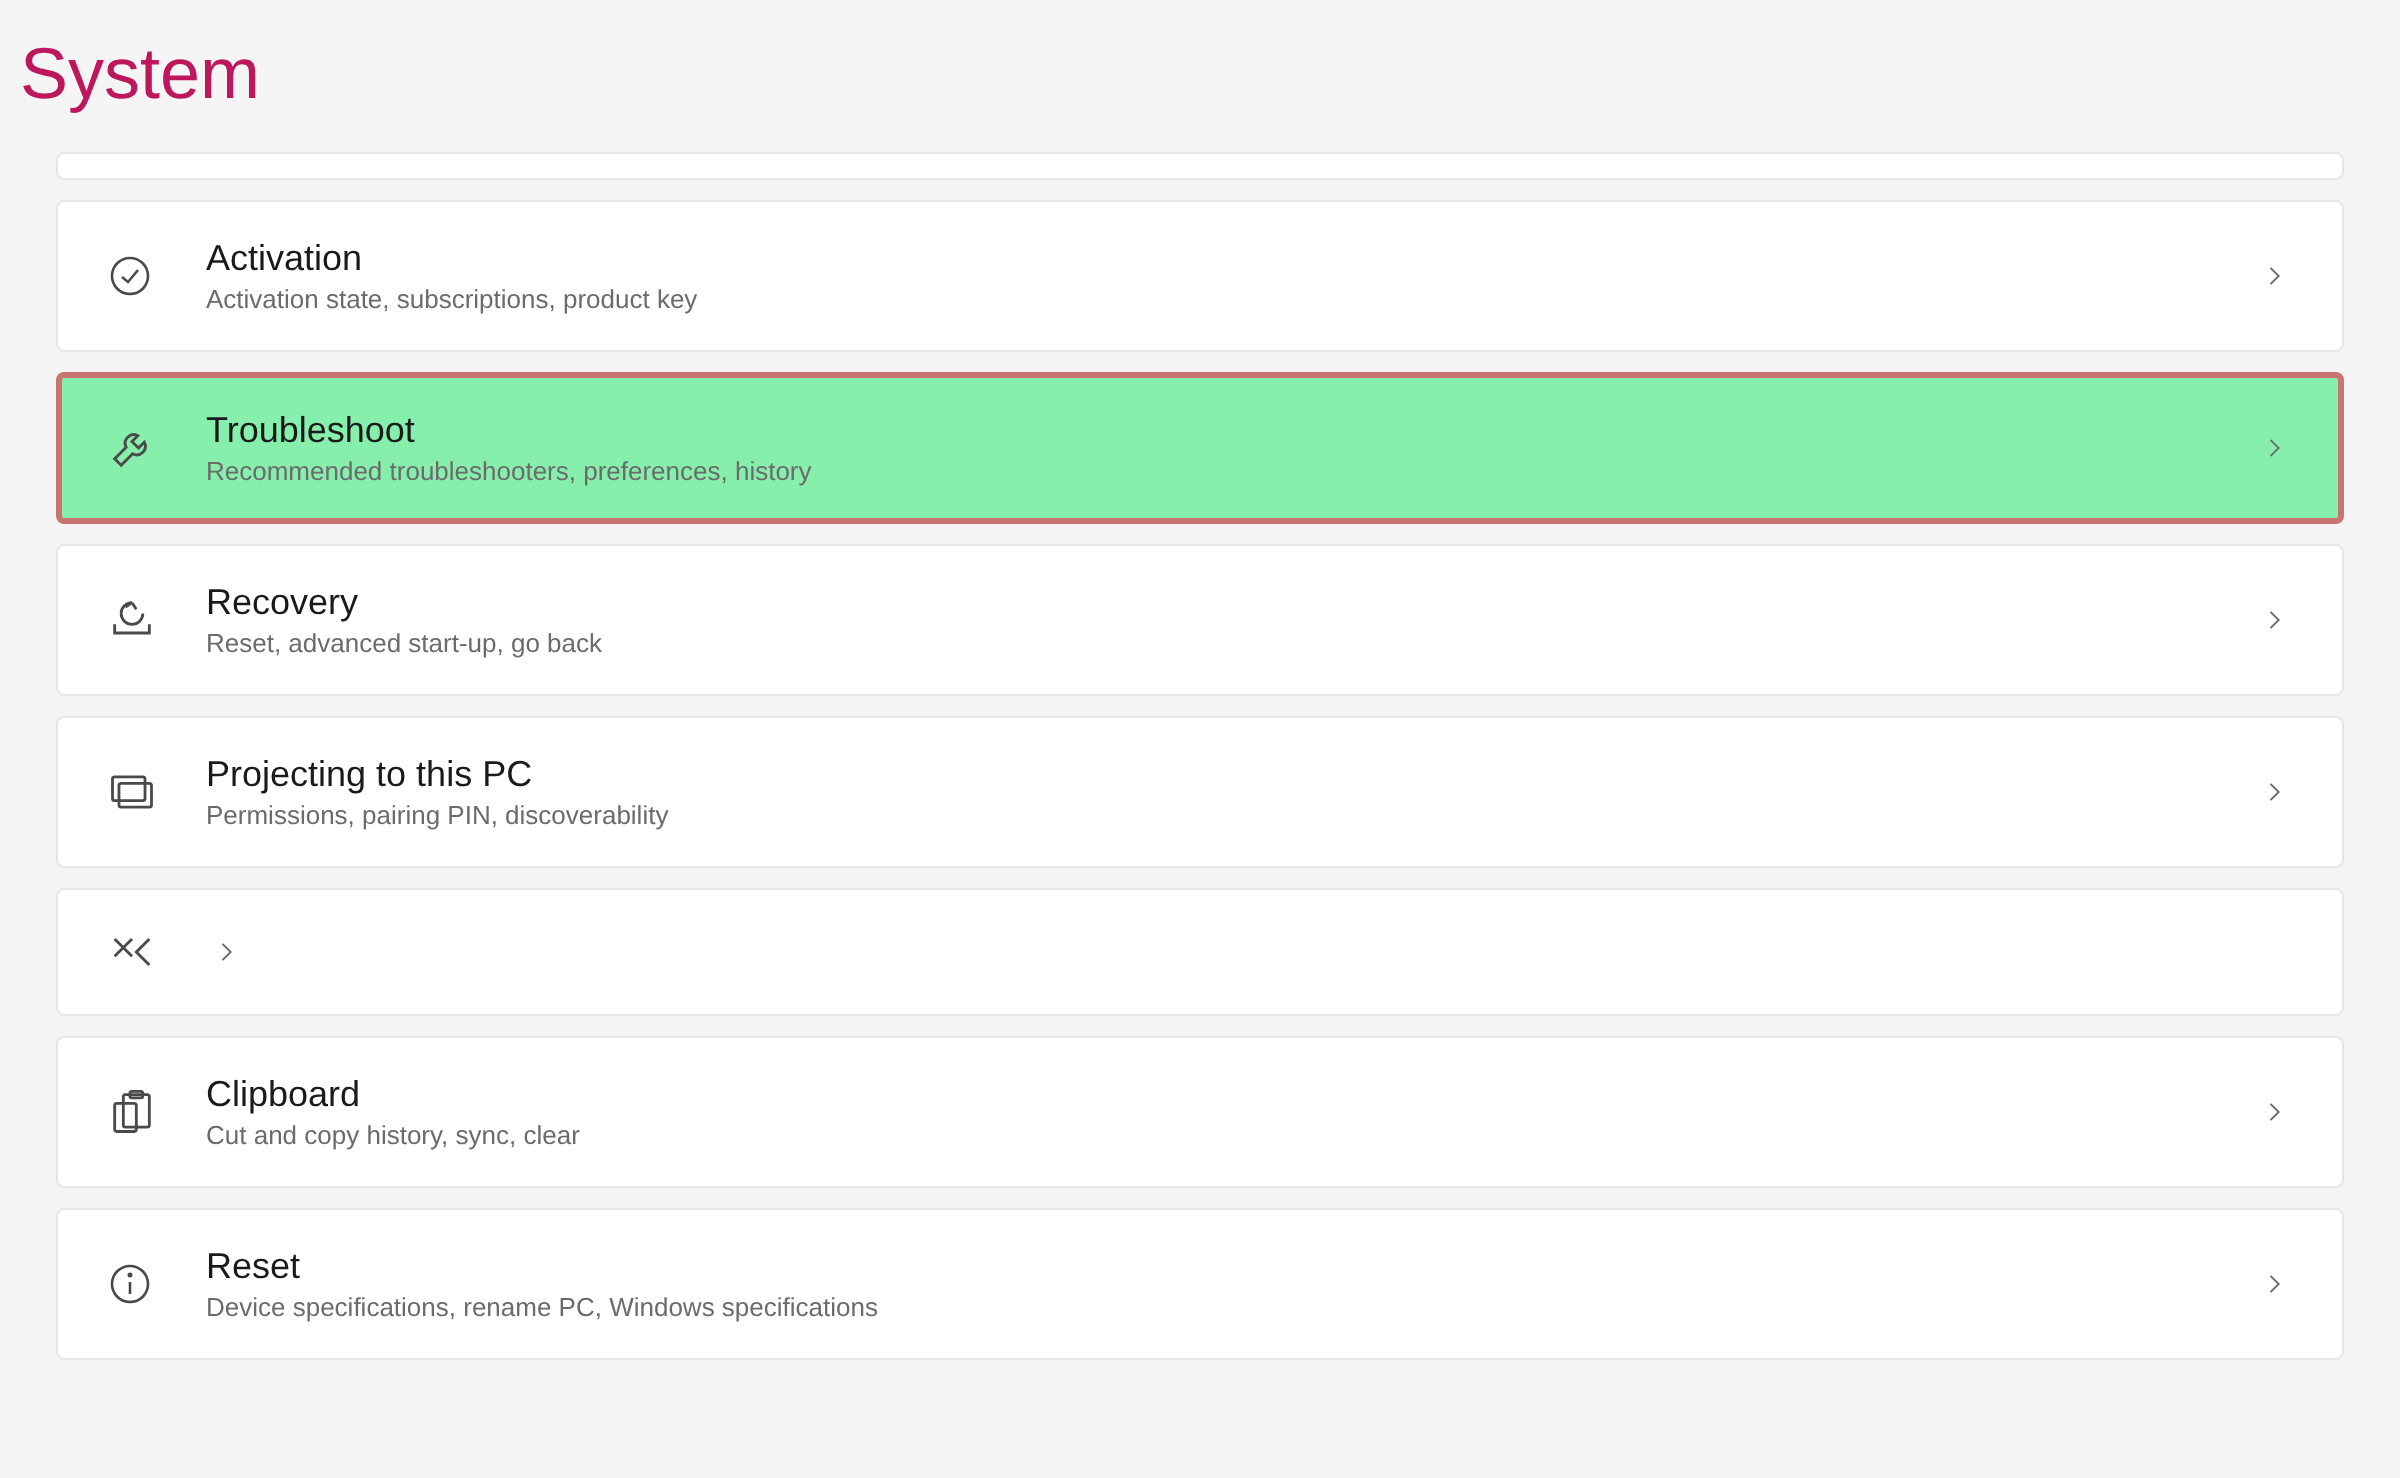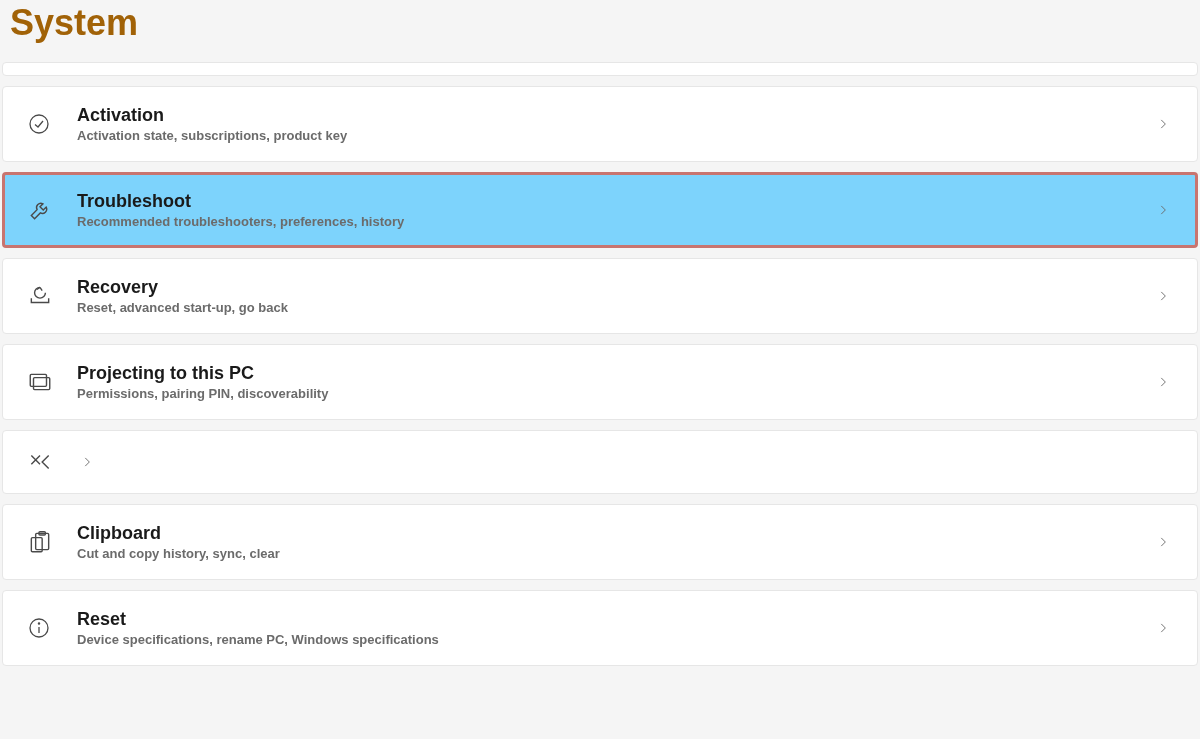--- a/index.html
+++ b/index.html
@@ -8,47 +8,46 @@
       box-sizing: border-box;
     }
     body {
       font-family: "Segoe UI", -apple-system, sans-serif;
       background-color: #f5f5f5;
       width: 1200px;
       padding: 0;
     }
     .page-title {
       font-size: 36px;
-      font-weight: 700;
-      color: #a16207;
-      padding: 2px 10px 18px 10px;
+      font-weight: 400;
+      color: #be185d;
+      padding: 16px 10px 18px 10px;
     }
     .settings-list {
-      padding: 0 2px;
-      font-weight: bold;
+      padding: 0 28px;
     }
     .partial-row {
       background: #ffffff;
       border: 1px solid #e6e6e6;
       border-radius: 4px;
       height: 14px;
       margin-bottom: 10px;
     }
     .settings-row {
       display: flex;
       align-items: center;
       background: #ffffff;
       border: 1px solid #e6e6e6;
       border-radius: 4px;
       padding: 18px 24px;
       margin-bottom: 10px;
       cursor: pointer;
     }
     .settings-row.highlighted {
-      background: #7dd3fc;
+      background: #86efac;
       border: 3px solid #c8746f;
       padding: 16px 22px;
       justify-content: center;
     }
     .row-icon {
       width: 36px;
       height: 26px;
       display: flex;
       align-items: center;
       justify-content: flex-start;

